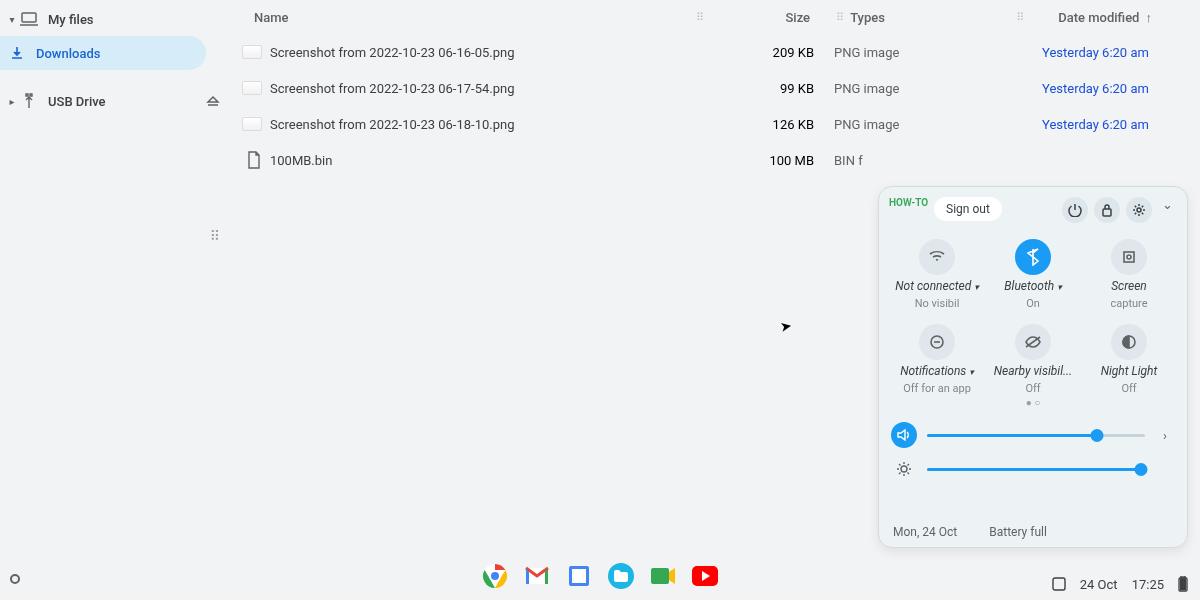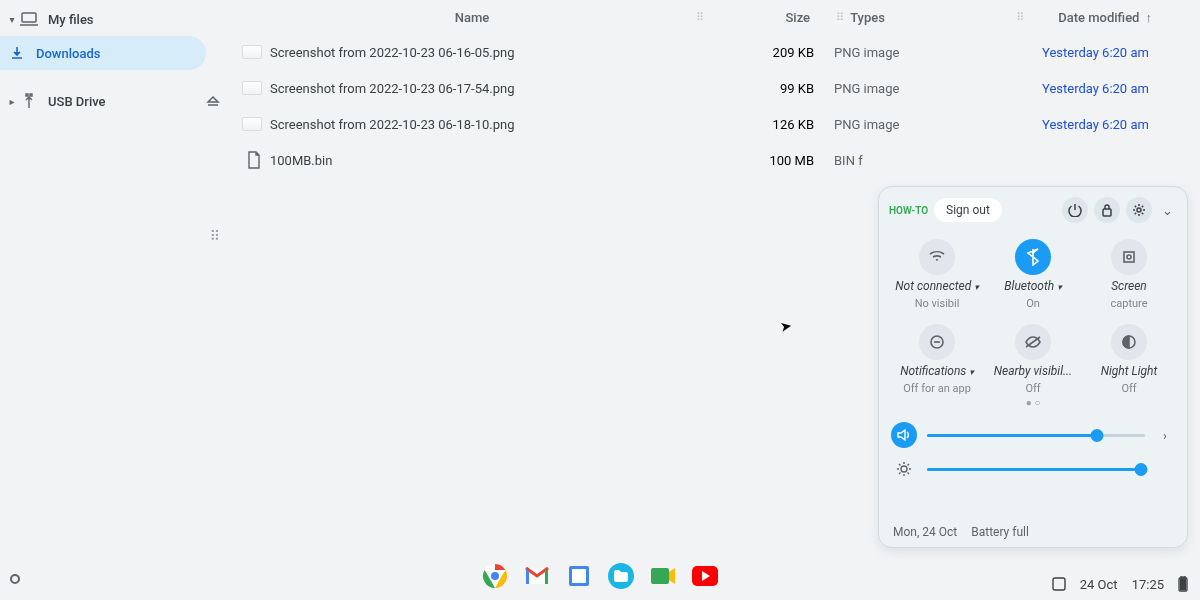--- a/index.html
+++ b/index.html
@@ -12,62 +12,62 @@
   .side-row .ic { width: 22px; display: flex; justify-content: center; }
   .side-row .lbl { margin-left: 8px; font-weight: 500; }
   .side-row.active { background: #d6ecf9; border-radius: 0 18px 18px 0; margin-right: 24px; color: #1967d2; }
   .side-row.active svg { stroke: #1967d2; fill: #1967d2; }
   .side-row.child { }
   .eject { margin-left: auto; color: #5f6368; }
   .side-handle { display:flex; justify-content:flex-end; padding-right:8px; margin-top:110px; color:#9aa0a6; font-size:14px; letter-spacing:2px;}
   
   .main { flex: 1; position: relative; }
   .cols { display: flex; align-items: center; height: 34px; color: #5f6368; font-weight: 500; }
-  .col-name { width: 460px; padding-left: 24px; text-align: center; }
+  .col-name { width: 460px; padding-left: 24px; }
   .col-size { width: 120px; text-align: right; padding-right: 20px; }
   .col-type { width: 160px; }
   .col-date { flex: 1; padding-left: 28px; display:flex; align-items:center; gap:6px;}
   .grip { color: #bdc1c6; font-size: 11px; padding: 0 6px; }
   .rows .row { display: flex; align-items: center; height: 36px; color: #3c4043; }
   .rows .row .ic { width: 40px; display: flex; justify-content: flex-end; padding-right: 8px; }
   .rows .row .nm { width: 444px; }
   .rows .row .sz { width: 120px; text-align: right; padding-right: 20px; color:#000000;}
   .rows .row .ty { width: 160px; color:#5f6368;}
   .rows .row .dt { flex: 1; padding-left: 48px; color:#1d4ed8;}
   .thumb { width:20px; height:14px; border:1px solid #dadce0; border-radius:2px; background:linear-gradient(#fff,#f1f1f1); }
   
   .shelf { position: absolute; bottom: 0; left: 0; right: 0; height: 48px; display: flex; align-items: center; }
   .shelf .launcher { position:absolute; left:10px; bottom:16px; width:10px; height:10px; border-radius:50%; border:2px solid #5f6368; }
   .shelf .apps { margin: 0 auto; display: flex; gap: 16px; align-items: center; }
   .shelf .status { position: absolute; right: 12px; bottom: 8px; display: flex; align-items: center; gap: 14px; color: #3c4043; font-size: 13px; }
   .app-ic { width: 26px; height: 26px; border-radius: 50%; display:flex; align-items:center; justify-content:center; }
   
   .qs { position: absolute; right: 12px; top: 186px; width: 310px; height: 362px; background: #edf3f5; border: 1px solid #d4dbe0; border-radius: 14px; box-shadow: 0 4px 12px rgba(0,0,0,.08); padding: 10px 10px 8px; }
-  .qs-top { display: flex; align-items: center; gap: 6px; }
+  .qs-top { display: flex; align-items: flex-start; gap: 6px; }
   .qs-top .howto { font-size: 10px; color: #34a853; font-weight:600; }
   .qs-top .signout { background: #fff; border-radius: 14px; padding: 5px 12px; font-size: 12px; color:#3c4043; }
   .qs-top .spacer { flex:1; }
   .qs-top .tic { width:26px; height:26px; border-radius:50%; background:#dde6eb; display:flex; align-items:center; justify-content:center; }
   .qs-grid { display:grid; grid-template-columns: repeat(3,1fr); margin-top:16px; row-gap:14px; }
   .tile { display:flex; flex-direction:column; align-items:center; gap:4px; }
   .tile .circ { width:36px; height:36px; border-radius:50%; background:#dfe7ec; display:flex; align-items:center; justify-content:center; }
   .tile.on .circ { background:#1a9bf4; }
   .tile.on .circ svg { stroke:#fff; fill:#fff; }
   .tile .t1 { font-size:12px; color:#3c4043;font-style:italic; }
   .tile .t2 { font-size:11px; color:#80868b; }
   .dots { text-align:center; color:#9aa0a6; font-size:10px; margin-top:2px;}
   .sliders { margin-top:10px; }
   .sld { display:flex; align-items:center; gap:10px; padding:4px 2px; }
   .sld .kn { width:26px; height:26px; border-radius:50%; background:#1a9bf4; display:flex; align-items:center; justify-content:center; }
   .sld .kn.plain { background:transparent; }
   .track { flex:1; height:3px; background:#c5d3db; border-radius:2px; position:relative; }
   .track .fill { position:absolute; left:0; top:0; bottom:0; background:#1a9bf4; border-radius:2px; }
   .track .dot { position:absolute; top:-5px; width:13px; height:13px; border-radius:50%; background:#1a9bf4; transform:translateX(-50%);}
   .chevr { width:20px; text-align:center; color:#5f6368; }
-  .qs-bot { position:absolute; bottom:8px; left:14px; display:flex; gap:14px; font-size:12px; color:#5f6368;}
+  .qs-bot { position:absolute; bottom:8px; left:14px; display:flex; gap:32px; font-size:12px; color:#5f6368;}
   .cursor { position:absolute; left:780px; top:318px; font-size:14px; color:#000; transform: rotate(-10deg);}
   svg { display:block; }
 </style>
 </head>
 <body>
 
 <div class="app">
 
   <div class="sidebar">
     <div class="side-row">

